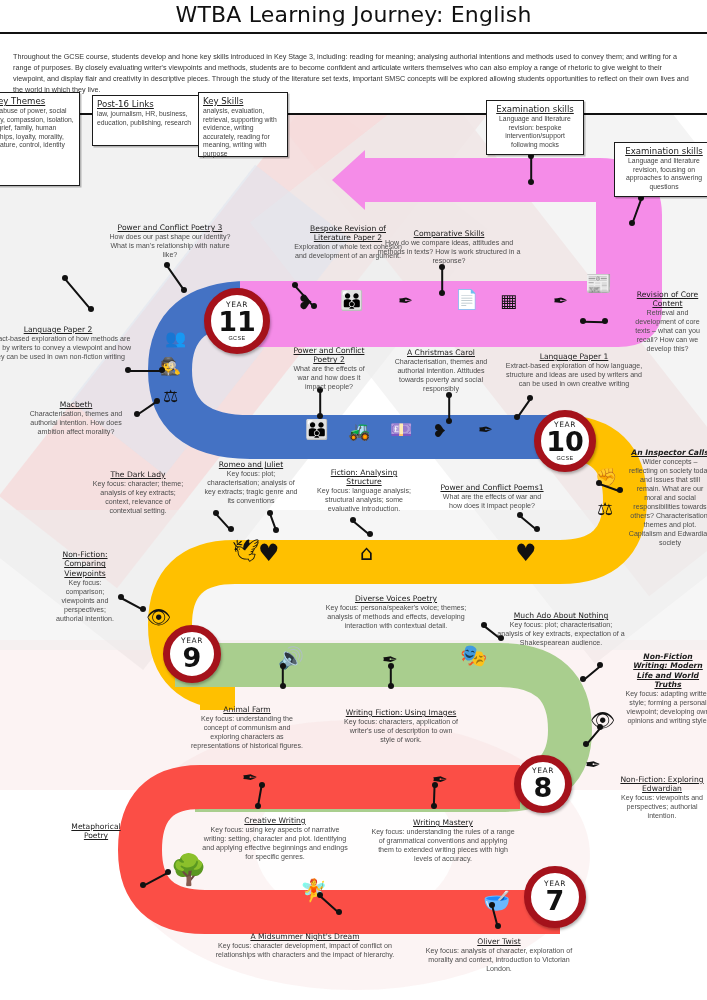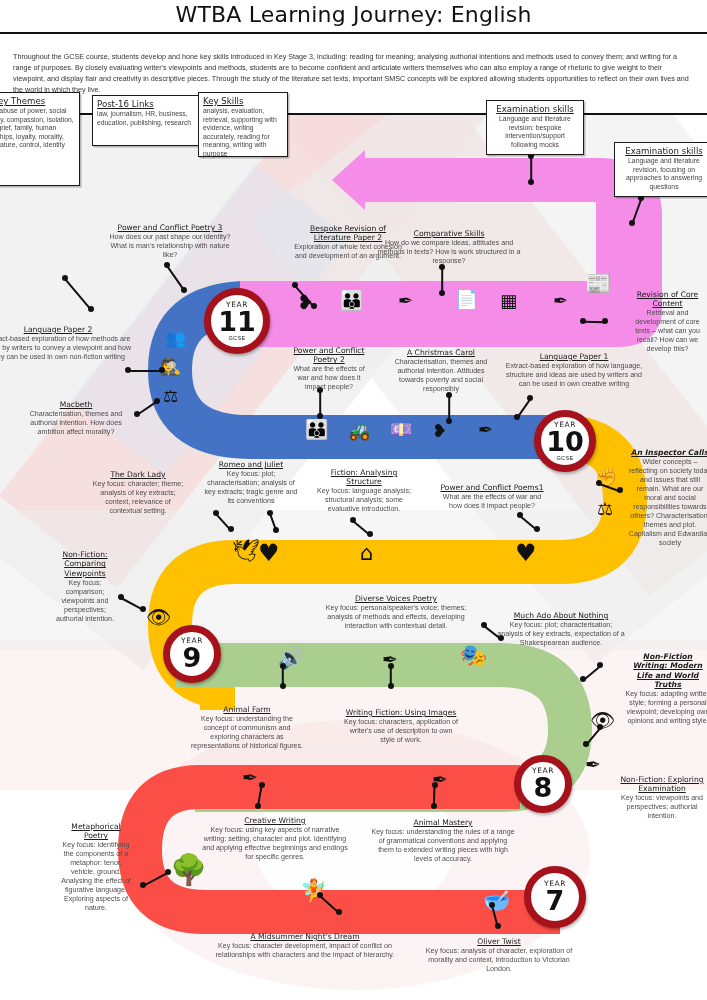--- a/index.html
+++ b/index.html
@@ -435,36 +435,35 @@
   <span class="t">Animal Farm</span>
   <span class="d">Key focus: understanding the concept of communism and exploring characters as representations of historical figures.</span>
 </div>
 
 <div class="lbl" style="left:343px;top:708px;width:116px;">
   <span class="t">Writing Fiction: Using Images</span>
   <span class="d">Key focus: characters, application of writer's use of description to own style of work.</span>
 </div>
 
 <div class="lbl" style="left:617px;top:775px;width:90px;">
-  <span class="t">Non-Fiction: Exploring Examination</span>
+  <span class="t">Non-Fiction: Exploring Edwardian</span>
   <span class="d">Key focus: viewpoints and perspectives; authorial intention.</span>
 </div>
 
 <div class="lbl" style="left:60px;top:822px;width:72px;">
   <span class="t">Metaphorical Poetry</span>
-  <span class="d">Key focus: identifying the components of a metaphor: tenor, vehicle, ground. Analysing the effect of figurative language. Exploring aspects of nature.</span>
 </div>
 
 <div class="lbl" style="left:200px;top:816px;width:150px;">
   <span class="t">Creative Writing</span>
   <span class="d">Key focus: using key aspects of narrative writing: setting, character and plot. Identifying and applying effective beginnings and endings for specific genres.</span>
 </div>
 
 <div class="lbl" style="left:370px;top:818px;width:146px;">
-  <span class="t">Animal Mastery</span>
+  <span class="t">Writing Mastery</span>
   <span class="d">Key focus: understanding the rules of a range of grammatical conventions and applying them to extended writing pieces with high levels of accuracy.</span>
 </div>
 
 <div class="lbl" style="left:205px;top:932px;width:200px;">
   <span class="t">A Midsummer Night's Dream</span>
   <span class="d">Key focus: character development, impact of conflict on relationships with characters and the impact of hierarchy.</span>
 </div>
 
 <div class="lbl" style="left:424px;top:937px;width:150px;">
   <span class="t">Oliver Twist</span>

